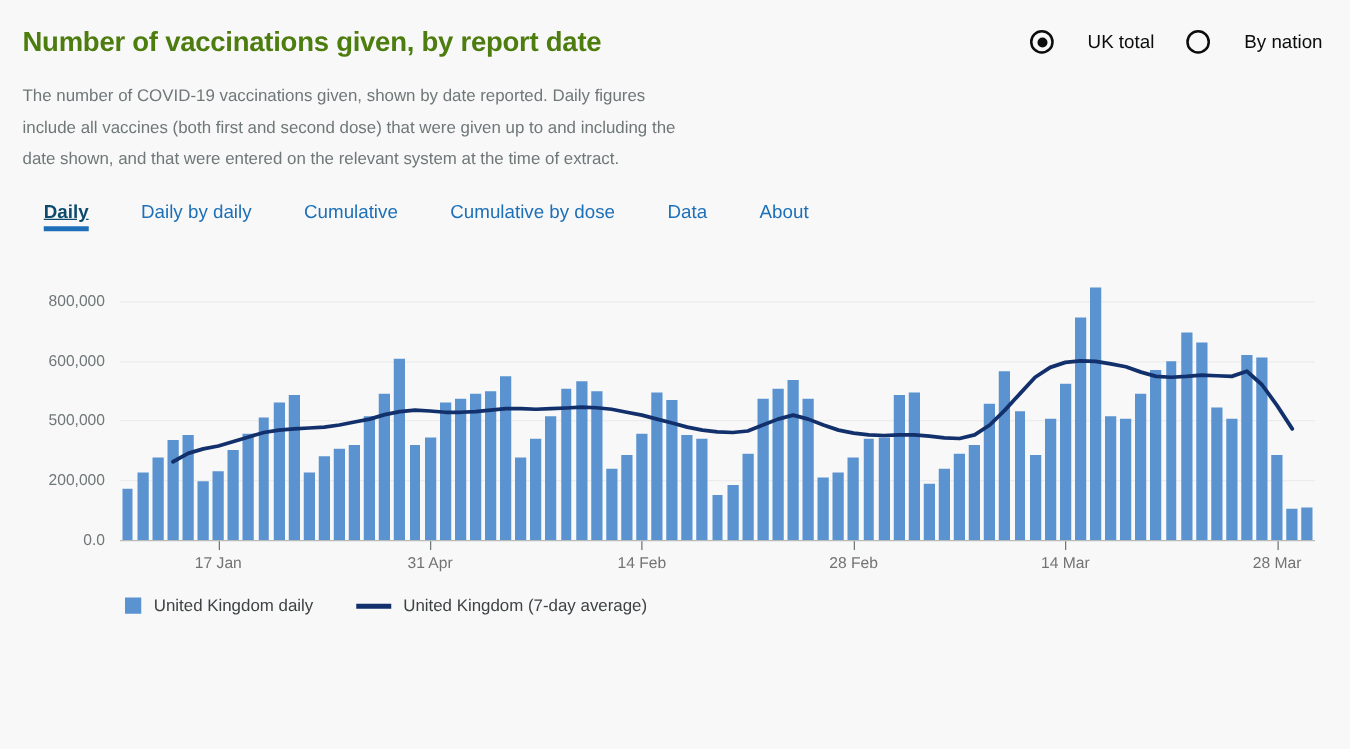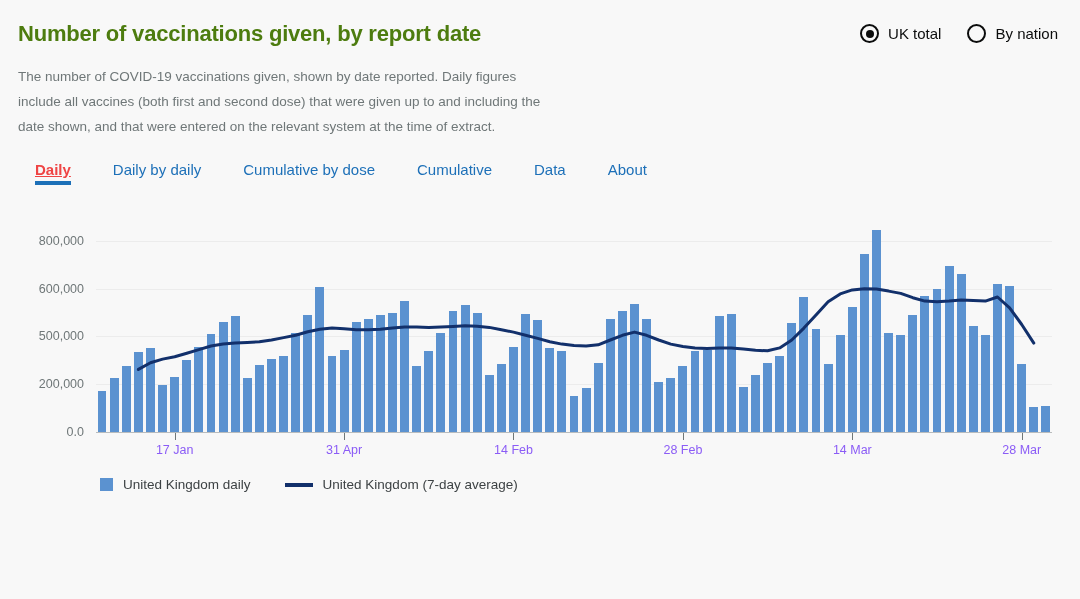--- a/index.html
+++ b/index.html
@@ -36,21 +36,21 @@
   }
   .radio-group {
     display: flex;
     align-items: center;
     gap: 26px;
     padding-top: 4px;
   }
   .radio-option {
     display: flex;
     align-items: center;
-    gap: 9px;
+    gap: 27px;
     cursor: pointer;
   }
   .radio-mark {
     width: 19px; height: 19px;
     border: 2px solid #0b0c0c;
     border-radius: 50%;
     position: relative;
     flex: 0 0 auto;
     background: #f8f8f8;
   }
@@ -87,21 +87,21 @@
   .tab {
     font-size: 15px;
     color: #1d70b8;
     padding: 4px 21px 7px 21px;
     position: relative;
     cursor: pointer;
     white-space: nowrap;
   }
   .tab.active {
     font-weight: bold;
-    color: #ef4444;
+    color: #0c4a6e;
     text-decoration: underline;
   }
   .tab.active::after {
     content: "";
     position: absolute;
     left: 21px; right: 21px;
     bottom: 0;
     height: 4px;
     background: #1d70b8;
   }
@@ -176,21 +176,21 @@
   .xlabels {
     position: absolute;
     top: 236px;
     left: 96px;
     width: 956px;
     height: 20px;
   }
   .xlabel {
     position: absolute;
     font-size: 12.5px;
-    color: #8b5cf6;
+    color: #737373;
     transform: translateX(-50%);
     white-space: nowrap;
   }
 
   
   .legend {
     display: flex;
     align-items: center;
     gap: 34px;
     margin: 20px 0 0 100px;
@@ -233,22 +233,22 @@
         <span class="radio-label">By nation</span>
       </div>
     </div>
   </div>
 
   <p class="description">The number of COVID-19 vaccinations given, shown by date reported. Daily figures include all vaccines (both first and second dose) that were given up to and including the date shown, and that were entered on the relevant system at the time of extract.</p>
 
   <div class="tabs">
     <div class="tab active">Daily</div>
     <div class="tab">Daily by daily</div>
+    <div class="tab">Cumulative</div>
     <div class="tab">Cumulative by dose</div>
-    <div class="tab">Cumulative</div>
     <div class="tab">Data</div>
     <div class="tab">About</div>
   </div>
 
   <div class="chart-wrap">
     <div id="yticks">
         <div class="ytick" style="top: 225px;">0.0</div>
         <div class="ytick" style="top: 177.222px;">200,000</div>
         <div class="ytick" style="top: 129.444px;">500,000</div>
         <div class="ytick" style="top: 81.6667px;">600,000</div>

